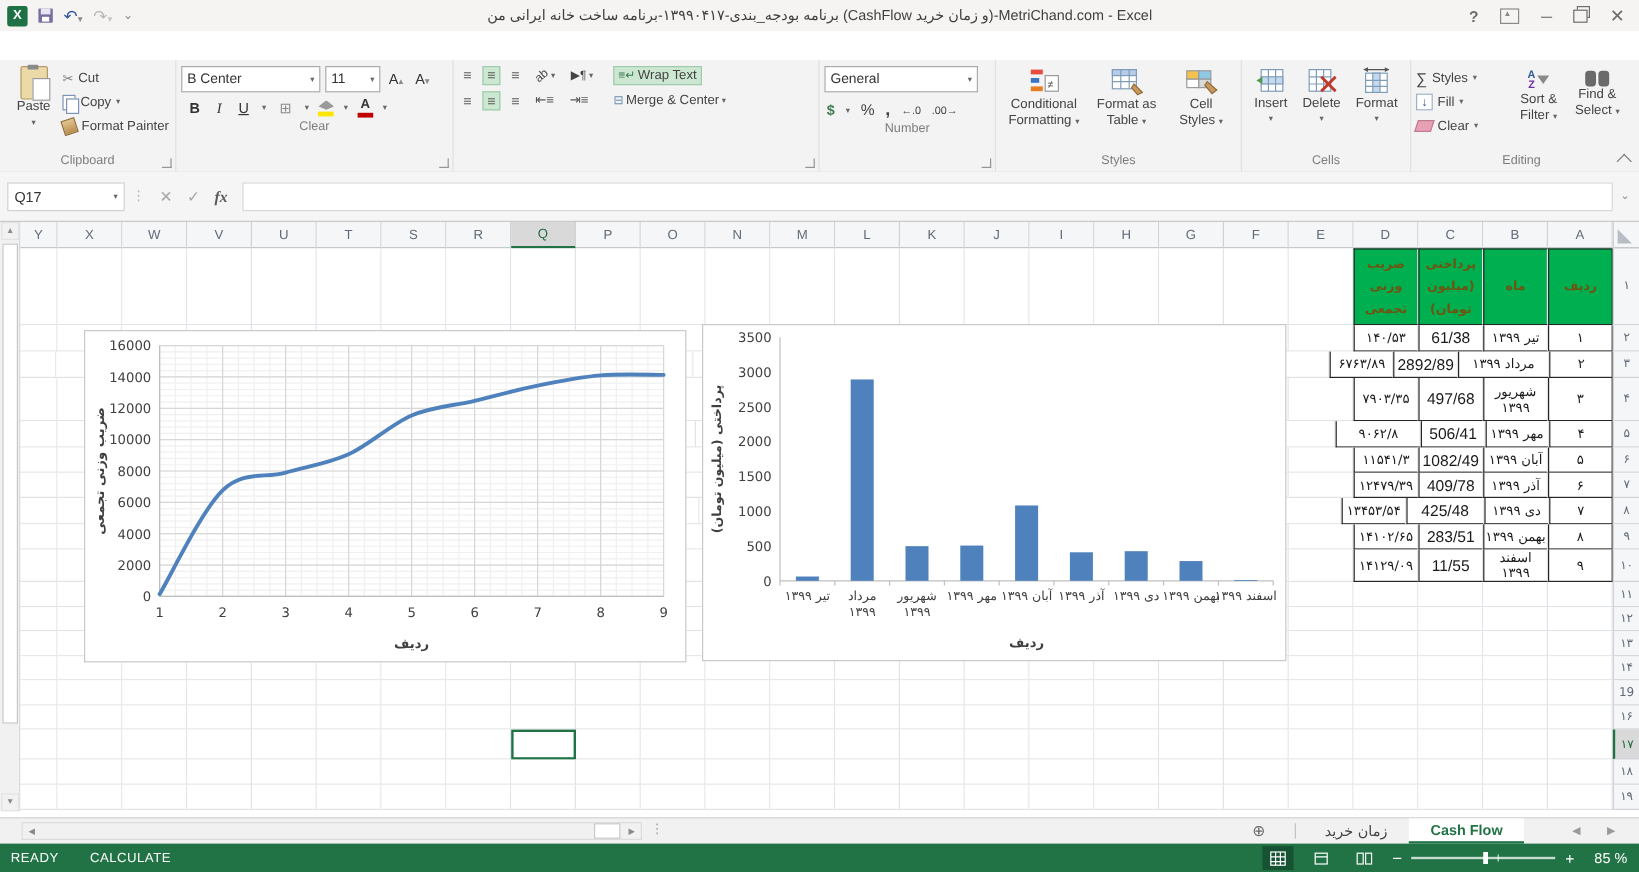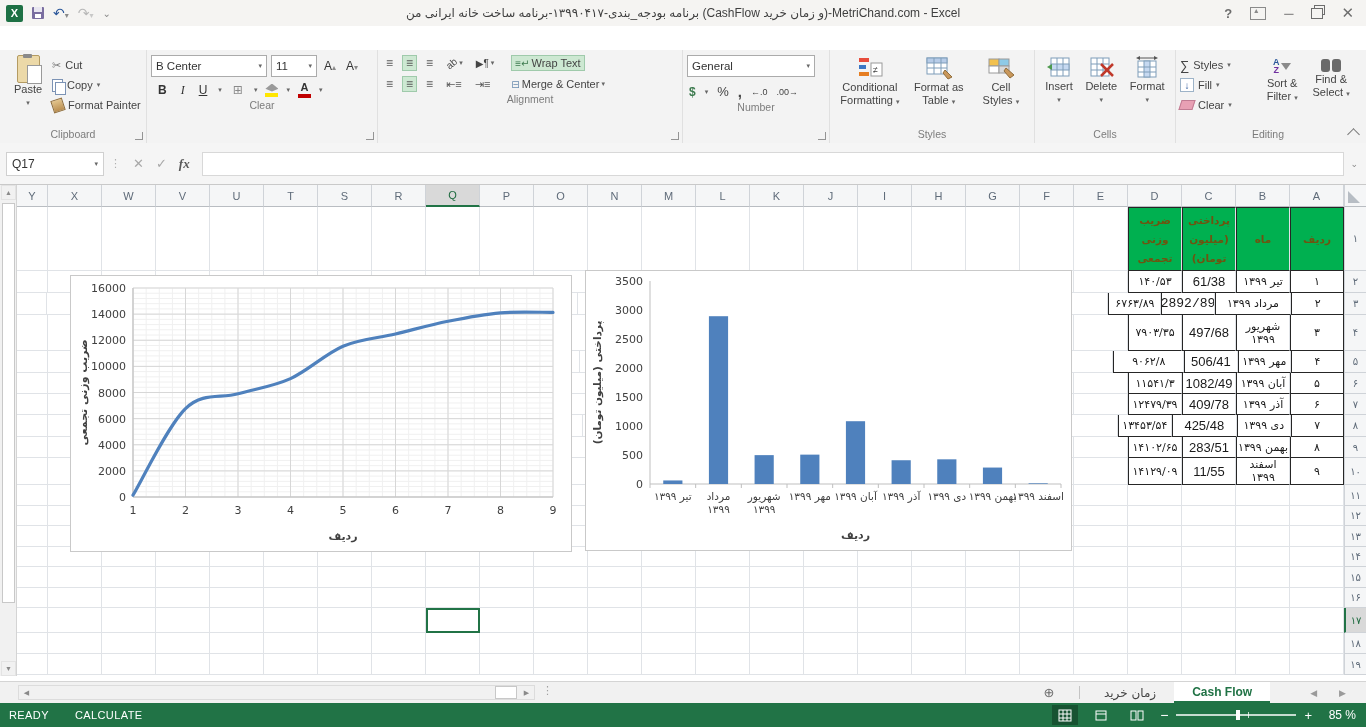--- a/index.html
+++ b/index.html
@@ -258,21 +258,20 @@
           <span class="btn-box">
               <span class="lines-ic" style="font-size:11px">⇥≡</span>
             </span>
           <span class="btn-box" style="margin-left:8px">
             <span style="font-size:10px;color:#6a8caf">⊟</span>
             <span style="font-size:11px">Merge &amp; Center</span>
               <span class="dd">▾</span>
           </span>
         </div>
       </div>
-      <div class="glabel">Alignment</div>
       <span class="lnchr"></span>
     </div>
 
     <div class="rgroup" style="width:138px">
       <div style="display:flex;flex-direction:column;gap:6px;width:100%;padding-top:2px">
         <div class="combo" style="width:118px">
             <span>General</span>
             <span class="dd">▾</span>
           </div>
         <div style="display:flex;gap:9px;align-items:center;padding-left:2px">
@@ -530,21 +529,21 @@
           <div class="gcell" style="width: 54px;"></div>
           <div class="gcell" style="width: 54px;"></div>
           <div class="gcell" style="width: 54px;"></div>
           <div class="gcell" style="width: 54px;"></div>
           <div class="gcell" style="width: 54px;"></div>
           <div class="gcell" style="width: 54px;"></div>
           <div class="gcell" style="width: 54px;"></div>
           <div class="gcell" style="width: 54px;"></div>
           <div class="gcell" style="width: 54px;"></div>
           <div class="gcell tc" style="width: 54px;">۶۷۶۳/۸۹</div>
-          <div class="gcell tc num" style="width: 54px; font-family: Liberation Mono, monospace;">2892/89</div>
+          <div class="gcell tc num" style="width: 54px;">2892/89</div>
           <div class="gcell tc wrap" style="width: 78px;">مرداد ۱۳۹۹</div>
           <div class="gcell tc rt" style="width: 54px;">۲</div>
           <div class="rowhdr">۳</div>
         </div>
         <div class="grow" style="height: 36px;">
           <div class="gcell" style="width: 31px;"></div>
           <div class="gcell" style="width: 54px;"></div>
           <div class="gcell" style="width: 54px;"></div>
           <div class="gcell" style="width: 54px;"></div>
           <div class="gcell" style="width: 54px;"></div>
@@ -869,21 +868,21 @@
           <div class="gcell" style="width: 54px;"></div>
           <div class="gcell" style="width: 54px;"></div>
           <div class="gcell" style="width: 54px;"></div>
           <div class="gcell" style="width: 54px;"></div>
           <div class="gcell" style="width: 54px;"></div>
           <div class="gcell" style="width: 54px;"></div>
           <div class="gcell" style="width: 54px;"></div>
           <div class="gcell" style="width: 54px;"></div>
           <div class="gcell" style="width: 54px;"></div>
           <div class="gcell" style="width: 54px;"></div>
-          <div class="rowhdr">۱۵</div>
+          <div class="rowhdr">19</div>
         </div>
         <div class="grow" style="height: 20px;">
           <div class="gcell" style="width: 31px;"></div>
           <div class="gcell" style="width: 54px;"></div>
           <div class="gcell" style="width: 54px;"></div>
           <div class="gcell" style="width: 54px;"></div>
           <div class="gcell" style="width: 54px;"></div>
           <div class="gcell" style="width: 54px;"></div>
           <div class="gcell" style="width: 54px;"></div>
           <div class="gcell" style="width: 54px;"></div>

